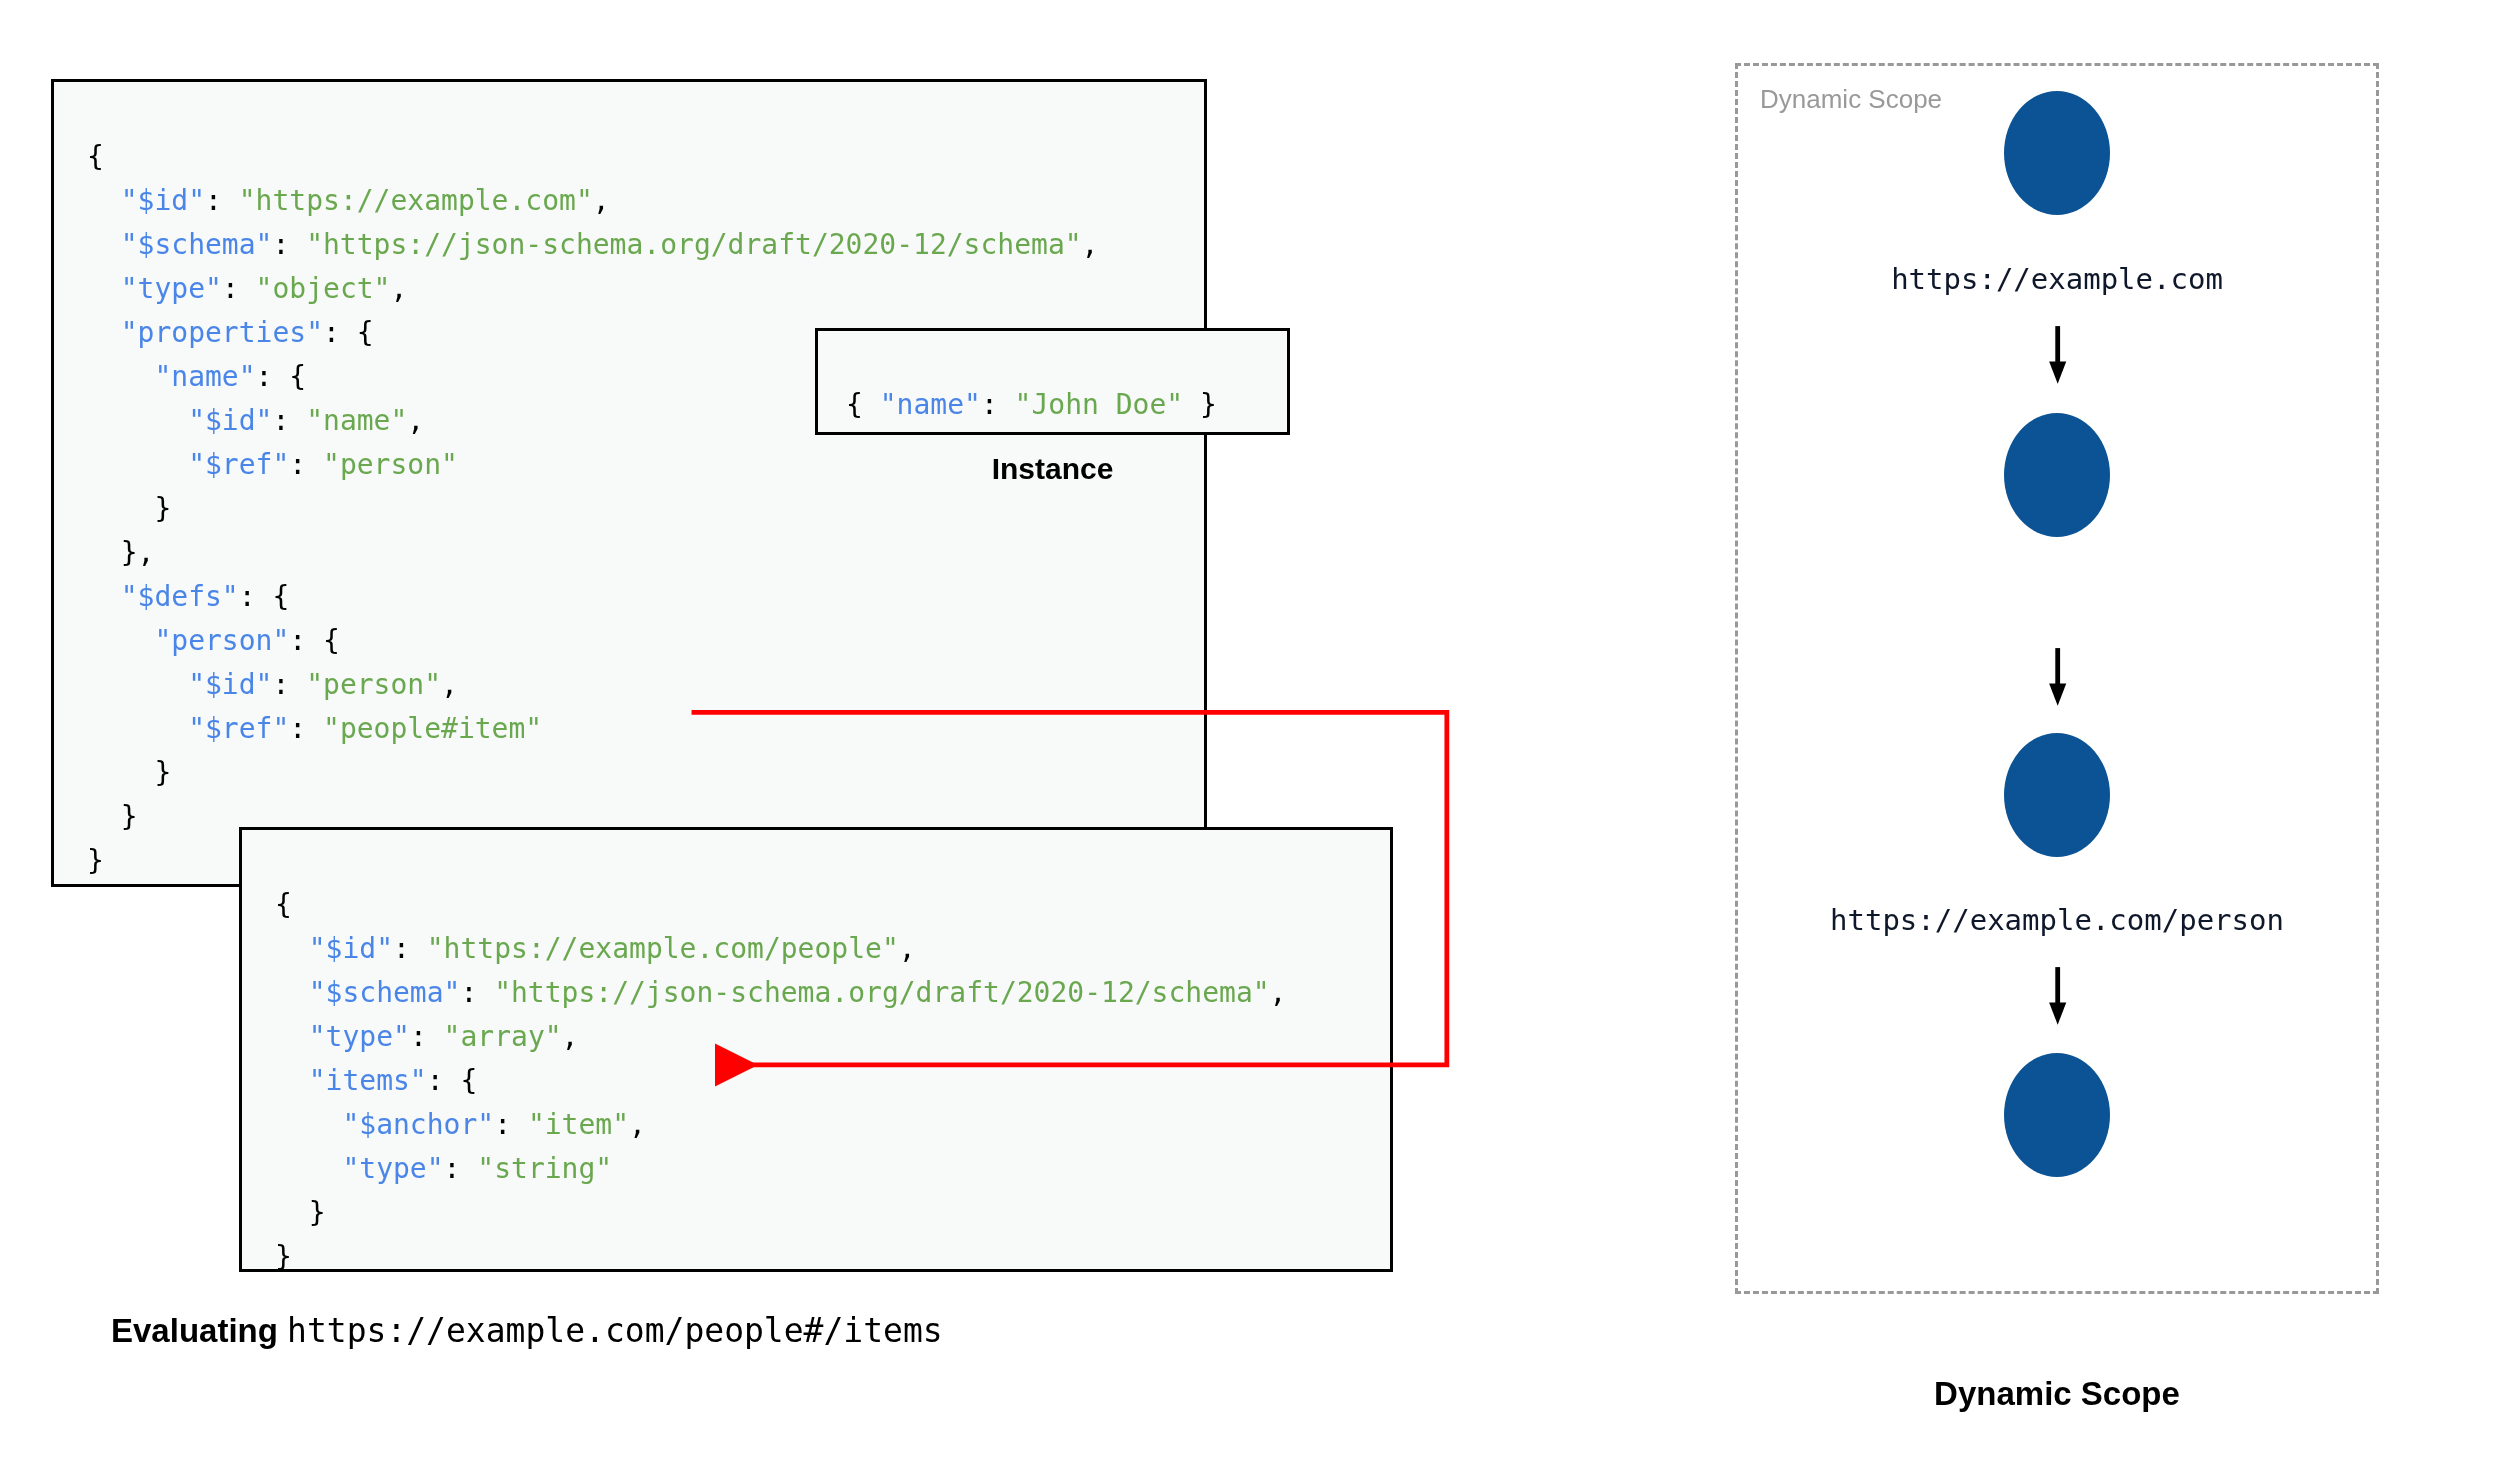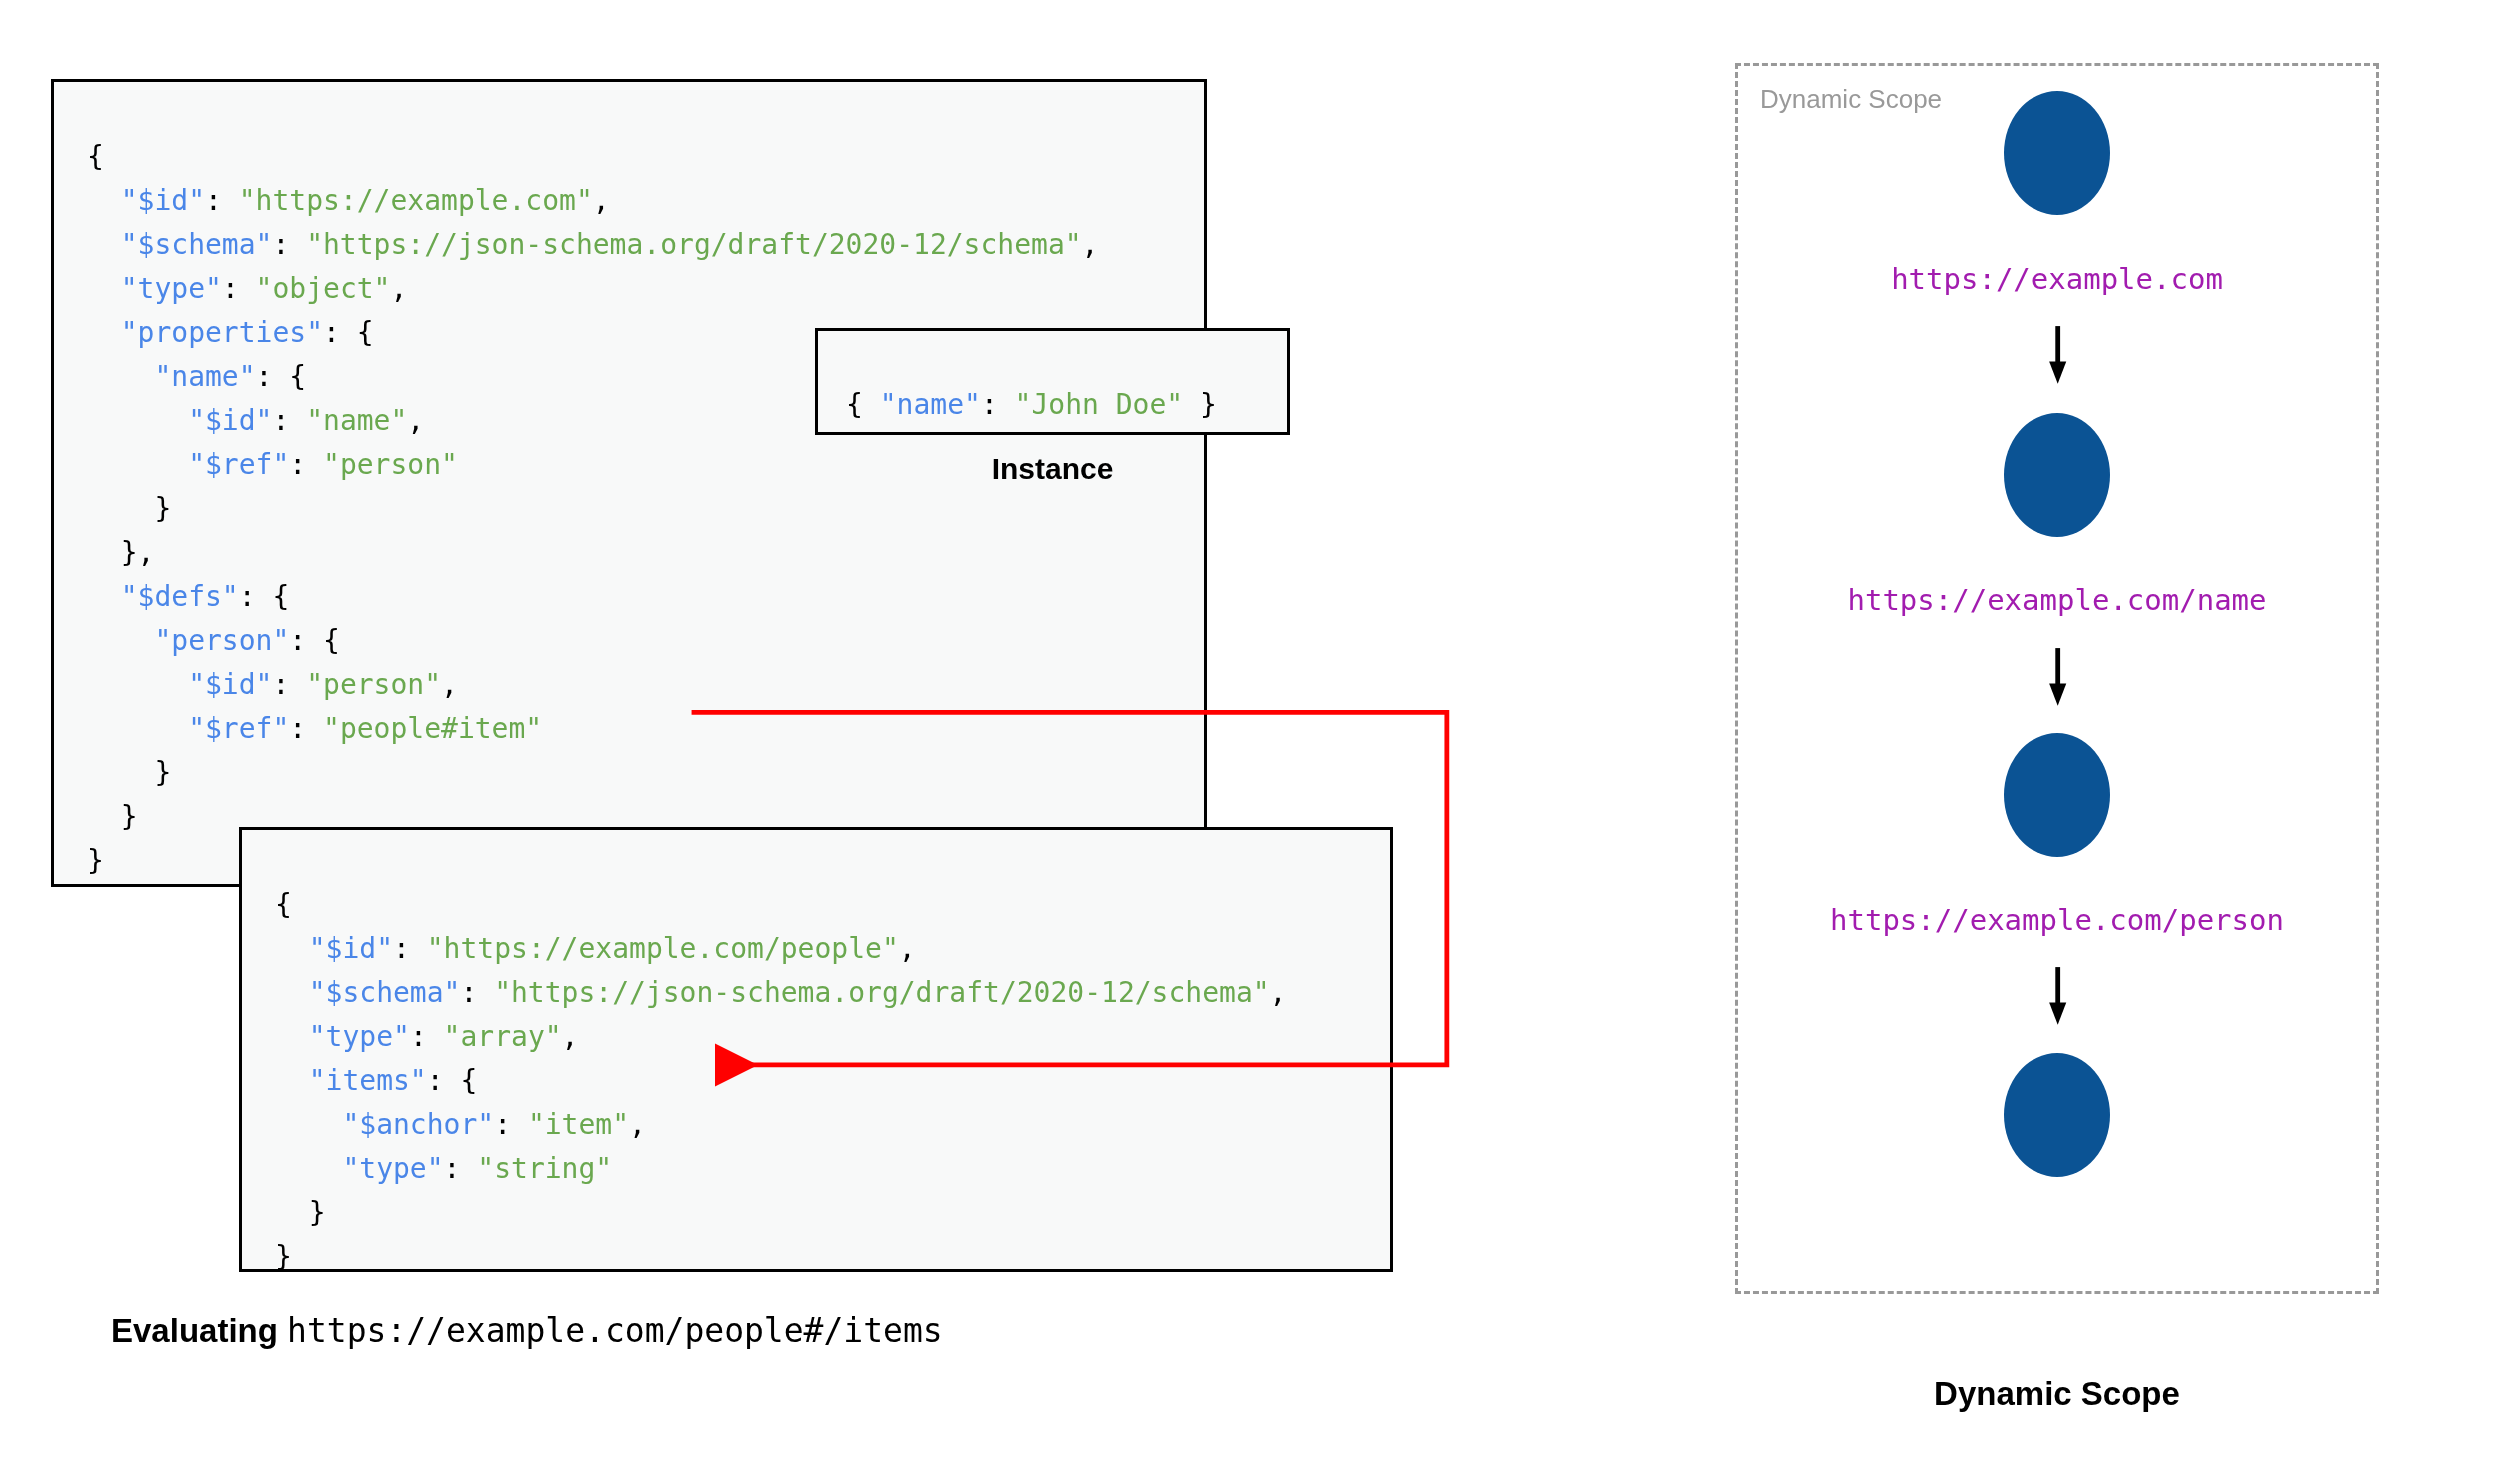--- a/index.html
+++ b/index.html
@@ -123,21 +123,21 @@
     background: #0b5394;
     border-radius: 50%;
   }
   .node-label {
     position: absolute;
     width: 644px;
     left: 1735px;
     text-align: center;
     font-family: "DejaVu Sans Mono", "Liberation Mono", monospace;
     font-size: 29px;
-    color: #a21caf;
+    color: #0f172a;
     white-space: nowrap;
   }
   .ds-arrow {
     position: absolute;
     width: 21.4px; height: 59px;
   }
 
   
   #node-1  { left: 2004px; top: 91px;  }
   #label-1 { top: 262px; }
@@ -214,21 +214,20 @@
   <div id="ds-title">Dynamic Scope</div>
 
   <div class="node" id="node-1"></div>
   <div class="node-label" id="label-1">https://example.com</div>
   <svg class="ds-arrow" id="arrow-1" viewBox="0 0 40 110">
     <path d="M20,0 L20,78" stroke="#000" stroke-width="9" fill="none"></path>
     <path d="M20,108 L4,66 L36,66 z" fill="#000"></path>
   </svg>
 
   <div class="node" id="node-2"></div>
-  <div class="node-label" id="label-2">https://example.com/name</div>
   <svg class="ds-arrow" id="arrow-2" viewBox="0 0 40 110">
     <path d="M20,0 L20,78" stroke="#000" stroke-width="9" fill="none"></path>
     <path d="M20,108 L4,66 L36,66 z" fill="#000"></path>
   </svg>
 
   <div class="node" id="node-3"></div>
   <div class="node-label" id="label-3">https://example.com/person</div>
   <svg class="ds-arrow" id="arrow-3" viewBox="0 0 40 110">
     <path d="M20,0 L20,78" stroke="#000" stroke-width="9" fill="none"></path>
     <path d="M20,108 L4,66 L36,66 z" fill="#000"></path>

